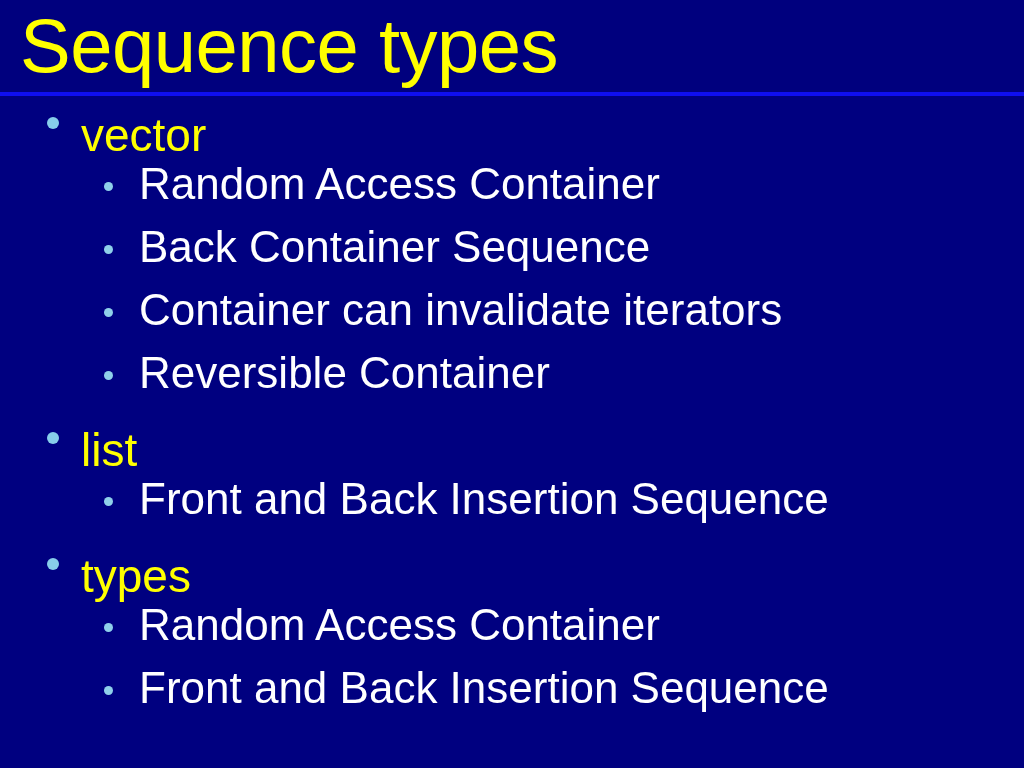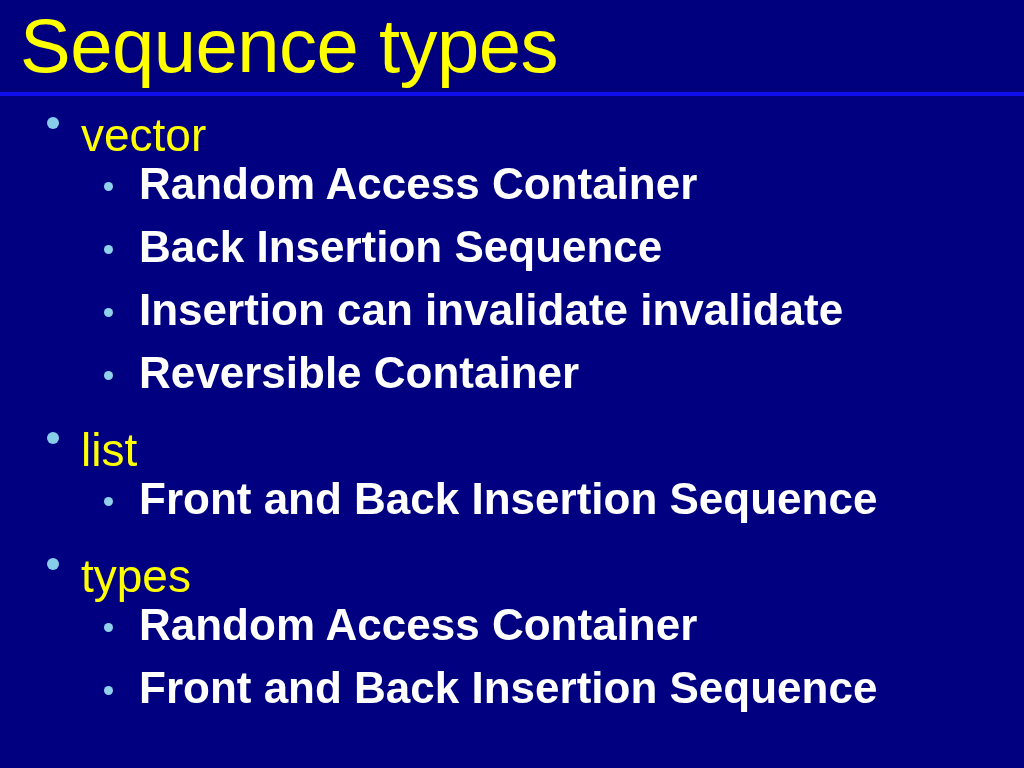--- a/index.html
+++ b/index.html
@@ -109,21 +109,20 @@
   }
   .lvl2 .bullet-text {
     position: absolute;
     left: 139px;
     top: -7px;
     font-size: 44px;
     line-height: 63px;
     color: #ffffff;
     font-family: "Liberation Sans", sans-serif;
     white-space: nowrap;
-    font-weight: bold;
   }
 </style>
 </head>
 <body>
 
 <div class="slide">
 
   <div class="title-area">
     <h1 class="slide-title">Sequence types</h1>
   </div>
@@ -136,26 +135,26 @@
       <span class="bullet-text">vector</span>
     </div>
 
     <div class="bullet-row lvl2">
       <span class="bullet-dot"></span>
       <span class="bullet-text">Random Access Container</span>
     </div>
 
     <div class="bullet-row lvl2">
       <span class="bullet-dot"></span>
-      <span class="bullet-text">Back Insertion Sequence</span>
+      <span class="bullet-text">Back Container Sequence</span>
     </div>
 
     <div class="bullet-row lvl2">
       <span class="bullet-dot"></span>
-      <span class="bullet-text">Insertion can invalidate invalidate</span>
+      <span class="bullet-text">Container can invalidate iterators</span>
     </div>
 
     <div class="bullet-row lvl2">
       <span class="bullet-dot"></span>
       <span class="bullet-text">Reversible Container</span>
     </div>
 
     <div class="bullet-row lvl1">
       <span class="bullet-dot"></span>
       <span class="bullet-text">list</span>

